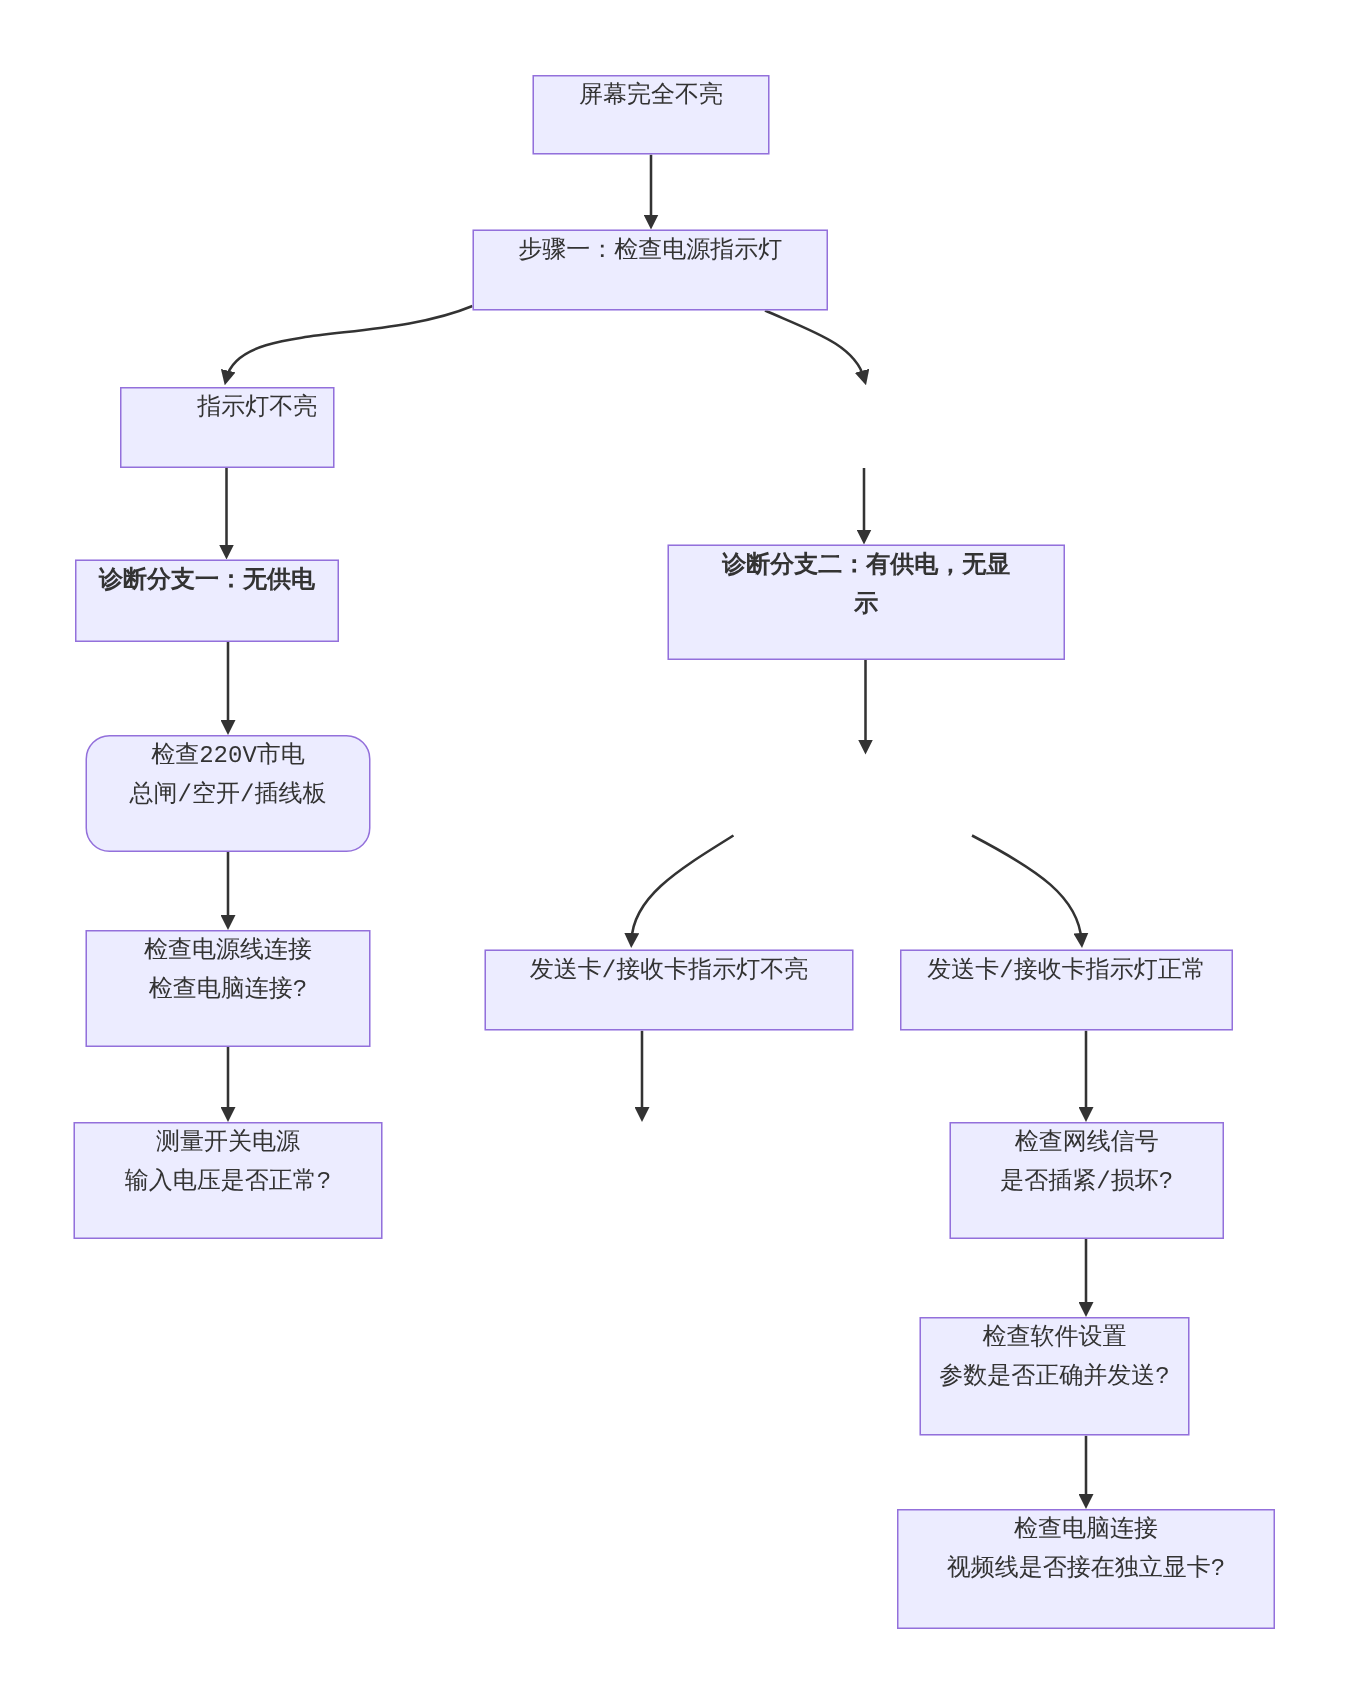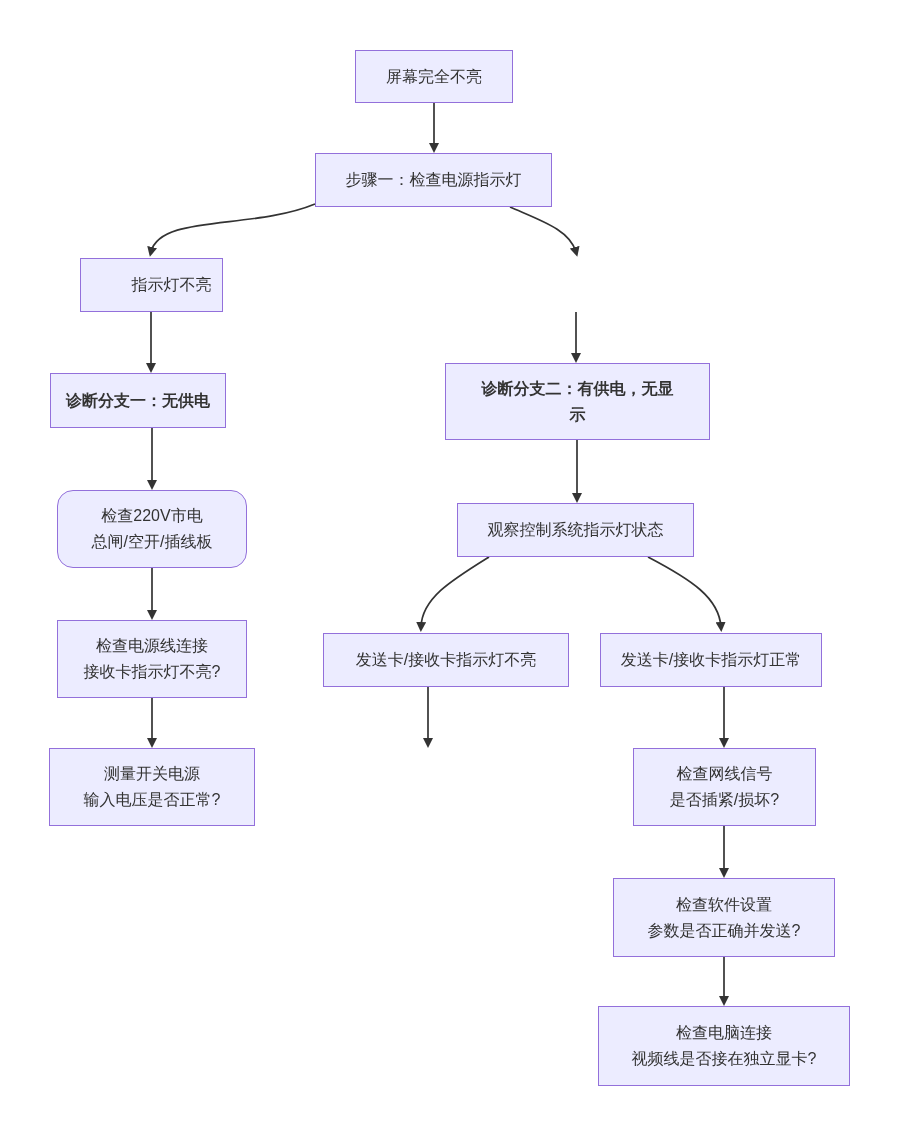--- a/index.html
+++ b/index.html
@@ -33,50 +33,51 @@
   svg.edges path.edge {
     fill: none;
     stroke: var(--edge-color);
     stroke-width: 1.7px;
   }
   .node {
     position: absolute;
     box-sizing: border-box;
     display: flex;
     flex-direction: column;
-    justify-content: center;
+    justify-content: flex-start;
     align-items: center;
     background: var(--node-fill);
     border: 1px solid var(--node-border);
     color: var(--text-color);
     font-size: 16px;
     line-height: 26px;
     text-align: center;
     white-space: nowrap;
+    font-family: Liberation Mono, monospace;
   }
   .node.bold { font-weight: 700; }
   .node .l { display: block; }
   .node .l:empty { display: none; }
 
   
   .n-screen-dark       { left: 355px; top:   50px; width: 158px; height: 53px; }
   .n-step1             { left: 315px; top:  153px; width: 237px; height: 54px; }
   .n-led-off           { left:  80px; top:  258px; width: 143px; height: 54px; padding-left: 40px; }
   .n-led-on            { left: 512px; top:  258px; width: 127px; height: 54px; }
   .n-branch1           { left:  50px; top:  373px; width: 176px; height: 55px; }
   .n-branch2           { left: 445px; top:  363px; width: 265px; height: 77px; }
   .n-check-220v        { left:  57px; top:  490px; width: 190px; height: 78px; border-radius: 16px; }
   .n-observe           { left: 457px; top:  503px; width: 237px; height: 54px; }
   .n-check-power-cable { left:  57px; top:  620px; width: 190px; height: 78px; }
   .n-card-led-off      { left: 305px; top:  633px; width: 246px; height: 54px; margin-left: 18px; }
   .n-card-led-on       { left: 600px; top:  633px; width: 222px; height: 54px; }
   .n-measure-psu       { left:  49px; top:  748px; width: 206px; height: 78px; }
   .n-check-card-power  { left: 323px; top:  748px; width: 210px; height: 78px; }
   .n-check-network     { left: 633px; top:  748px; width: 183px; height: 78px; }
-  .n-check-software    { left: 613px; top:  878px; width: 222px; height: 79px; }
+  .n-check-software    { left: 613px; top:  878px; width: 180px; height: 79px; }
   .n-check-pc          { left: 598px; top: 1006px; width: 252px; height: 80px; }
 </style>
 </head>
 <body>
 
 <div class="canvas">
 
   <svg class="edges" viewBox="0 0 900 1134" xmlns="http://www.w3.org/2000/svg">
     <defs>
       <marker id="arrow" viewBox="0 0 10 10" markerUnits="userSpaceOnUse" markerWidth="10" markerHeight="10" refX="5" refY="5" orient="auto">
@@ -120,27 +121,24 @@
   <div class="node bold n-branch2">
     <span class="l">诊断分支二：有供电，无显</span>
     <span class="l">示</span>
   </div>
 
   <div class="node n-check-220v">
     <span class="l">检查220V市电</span>
     <span class="l">总闸/空开/插线板</span>
   </div>
 
-  <div class="node n-observe">
-    <span class="l">观察控制系统指示灯状态</span>
-  </div>
 
   <div class="node n-check-power-cable">
     <span class="l">检查电源线连接</span>
-    <span class="l">接收卡指示灯不亮?</span>
+    <span class="l">检查电脑连接?</span>
   </div>
 
   <div class="node n-card-led-off">
     <span class="l">发送卡/接收卡指示灯不亮</span>
   </div>
 
   <div class="node n-card-led-on">
     <span class="l">发送卡/接收卡指示灯正常</span>
   </div>
 

